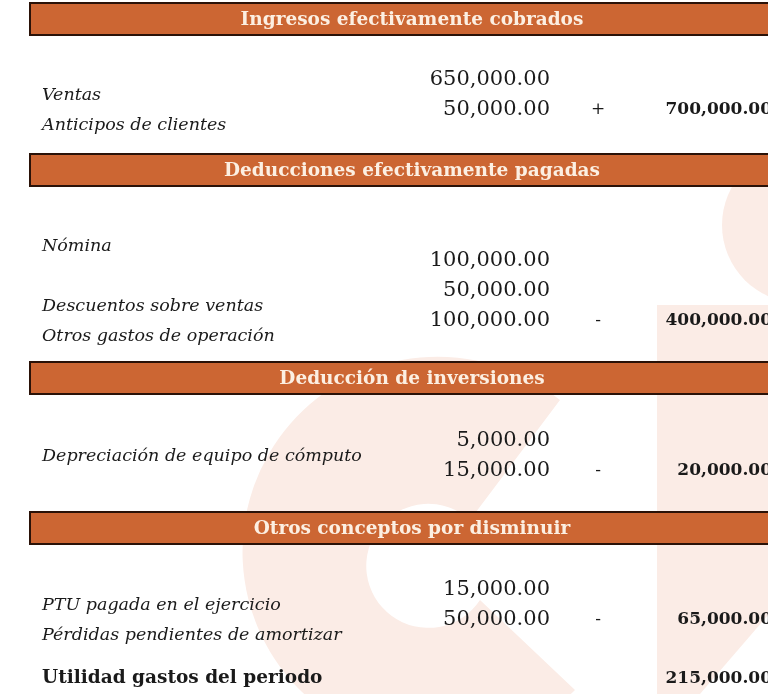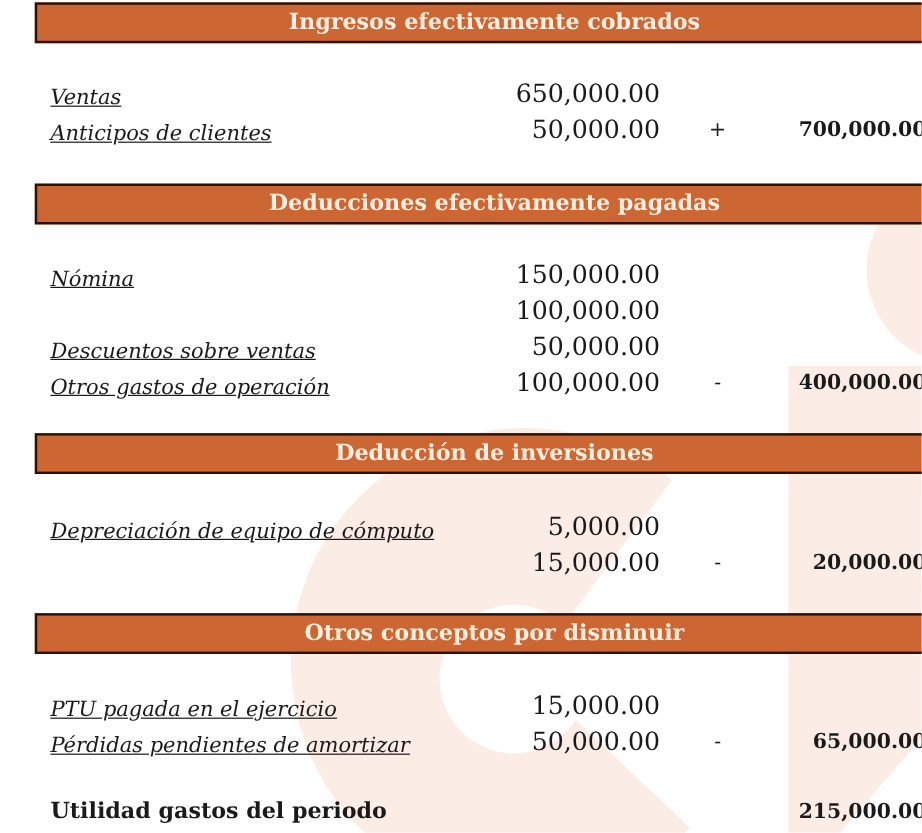--- a/index.html
+++ b/index.html
@@ -13,24 +13,23 @@
     .content { position: absolute; left: 0; top: 0; width: 768px; height: 560px; z-index: 1; margin-left: 28px; }
     .band {
       position: absolute; left: 1px; width: 762px; height: 30px;
       background: #cc6633; border: 2px solid #2a1208;
       color: #fcefe2; font-weight: bold; font-size: 18.5px;
       text-align: center; line-height: 30px;
       font-family: "DejaVu Serif", "Liberation Serif", serif;
     }
     .row { position: absolute; left: 0; width: 768px; height: 28px; }
     .label {
-      position: absolute; left: 14px; top: 4px; font-style: italic; font-size: 17.5px;
+      position: absolute; left: 14px; top: 16px; font-style: italic; font-size: 17.5px;
       line-height: 28px; white-space: nowrap;
       font-family: "DejaVu Serif", "Liberation Serif", serif;
-      text-decoration: underline;
     }
     .amount {
       position: absolute; right: 246px; top: 0; font-size: 21px; line-height: 28px;
       text-align: center; white-space: nowrap;
     }
     .op {
       position: absolute; left: 560px; width: 20px; top: 0; font-size: 17px; line-height: 28px;
       text-align: center;
     }
     .total {
@@ -66,21 +65,20 @@
   <div class="row" style="top:94px">
     <span class="label">Anticipos de clientes</span>
     <span class="amount">50,000.00</span>
     <span class="op">+</span>
     <span class="total">700,000.00</span>
   </div>
 
   <div class="band" style="top:153px">Deducciones efectivamente pagadas</div>
   <div class="row" style="top:215px">
     <span class="label">Nómina</span>
-    <span class="amount">150,000.00</span>
   </div>
   <div class="row" style="top:245px">
     <span class="amount">100,000.00</span>
   </div>
   <div class="row" style="top:275px">
     <span class="label">Descuentos sobre ventas</span>
     <span class="amount">50,000.00</span>
   </div>
   <div class="row" style="top:305px">
     <span class="label">Otros gastos de operación</span>

